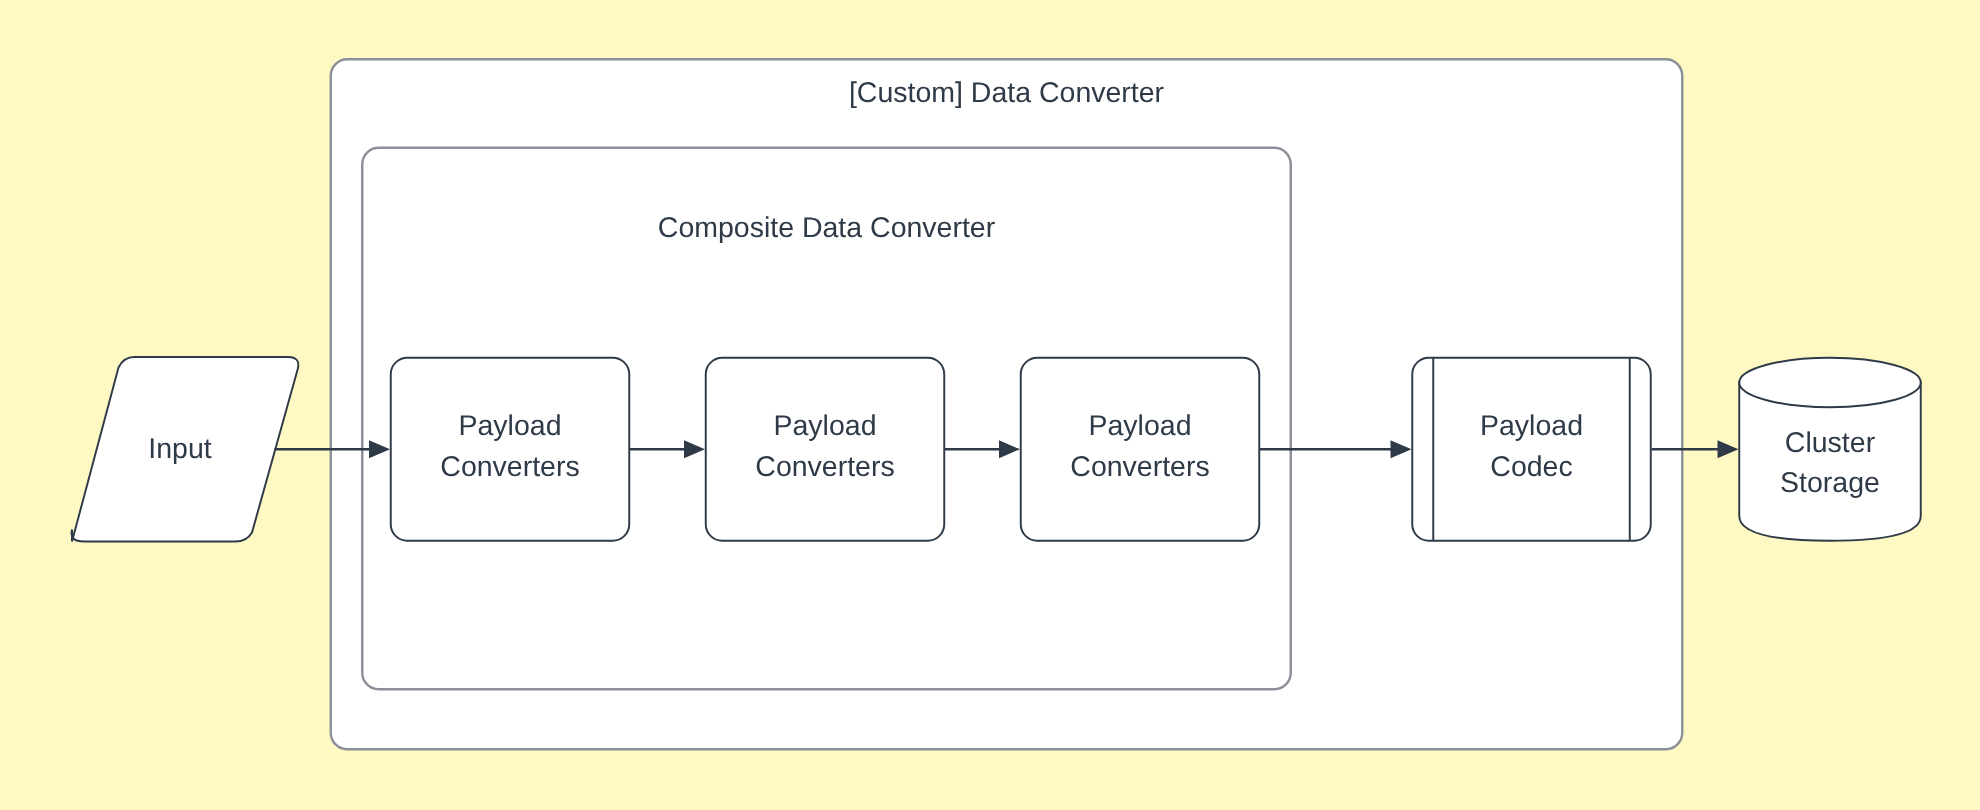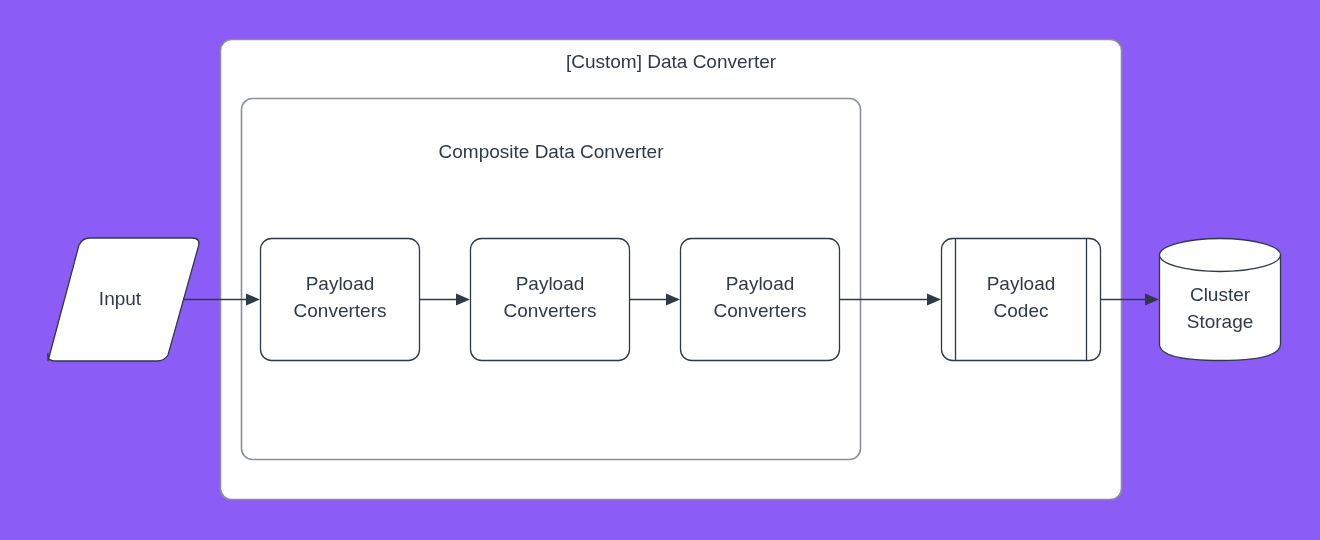--- a/index.html
+++ b/index.html
@@ -8,21 +8,21 @@
     padding: 0;
     background: #ffffff;
   }
   body {
     font-family: "Liberation Sans", sans-serif;
   }
   #canvas {
     position: relative;
     width: 1320px;
     height: 540px;
-    background: #8b5cf6;
+    background: #fef9c3;
     overflow: hidden;
   }
   #diagram-svg {
     position: absolute;
     left: 0;
     top: 0;
     width: 1320px;
     height: 540px;
     display: block;
   }

